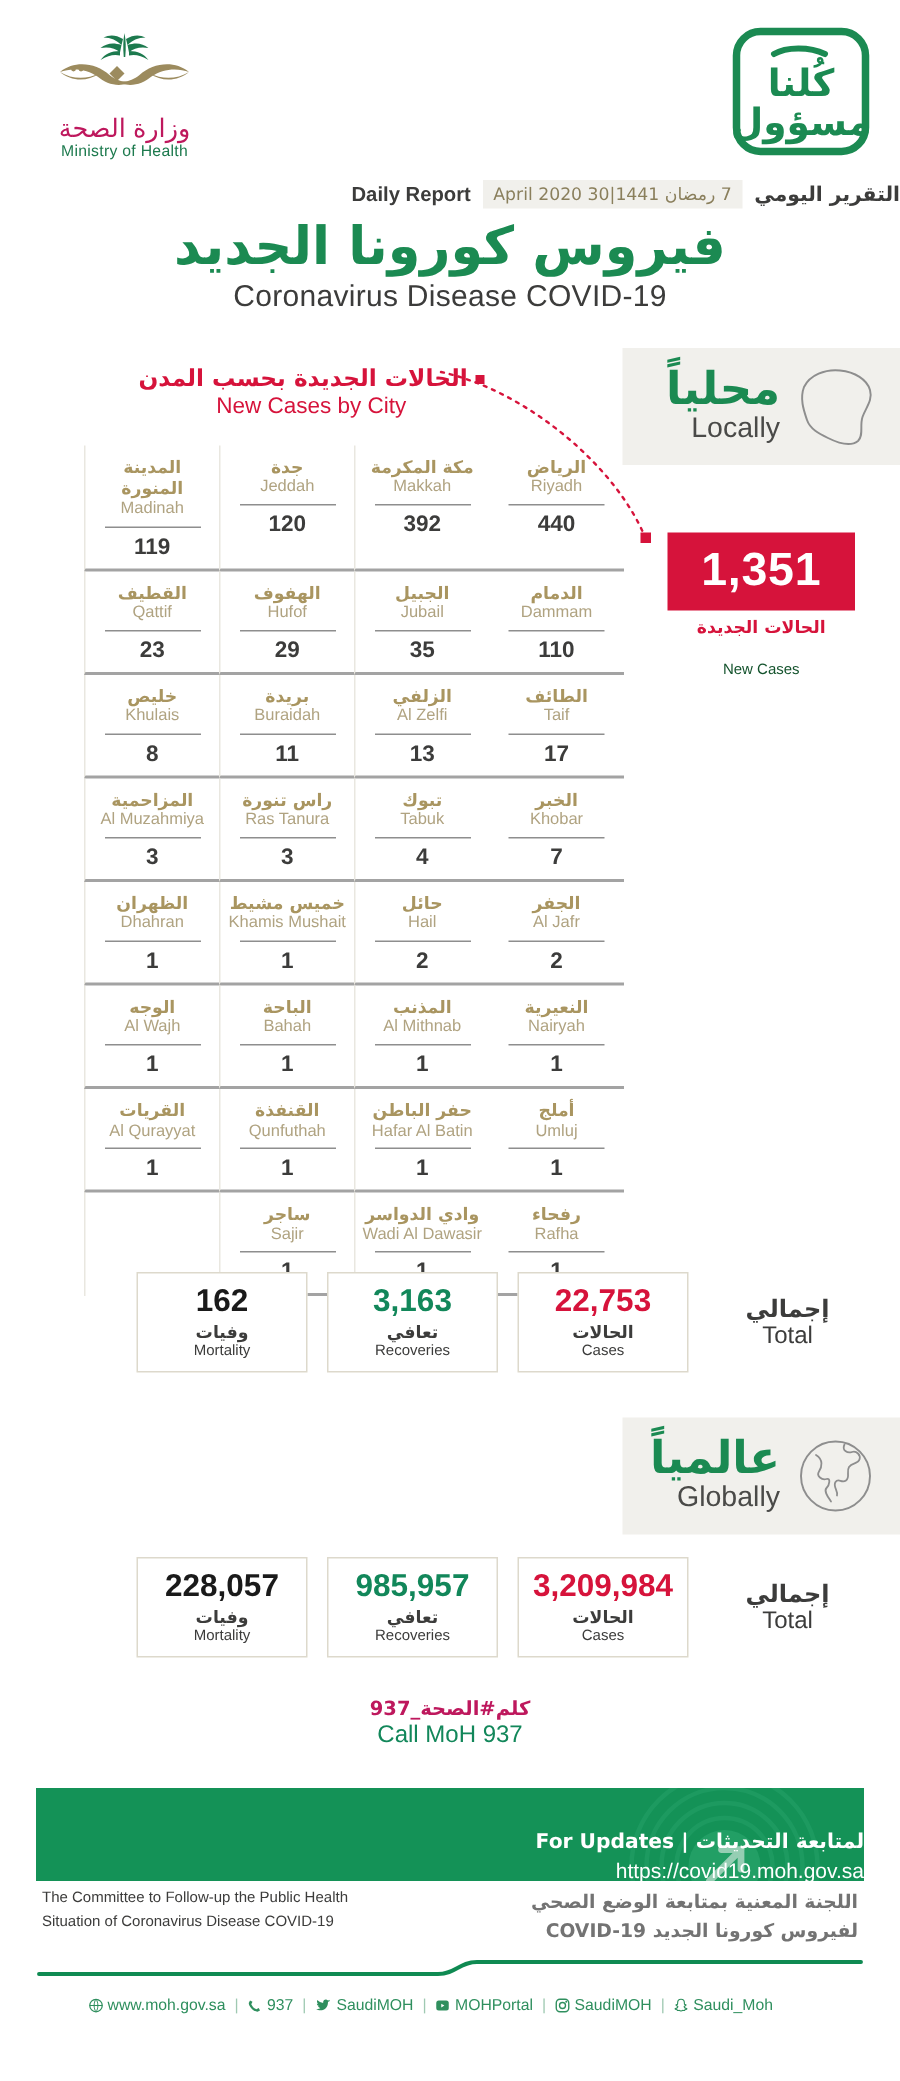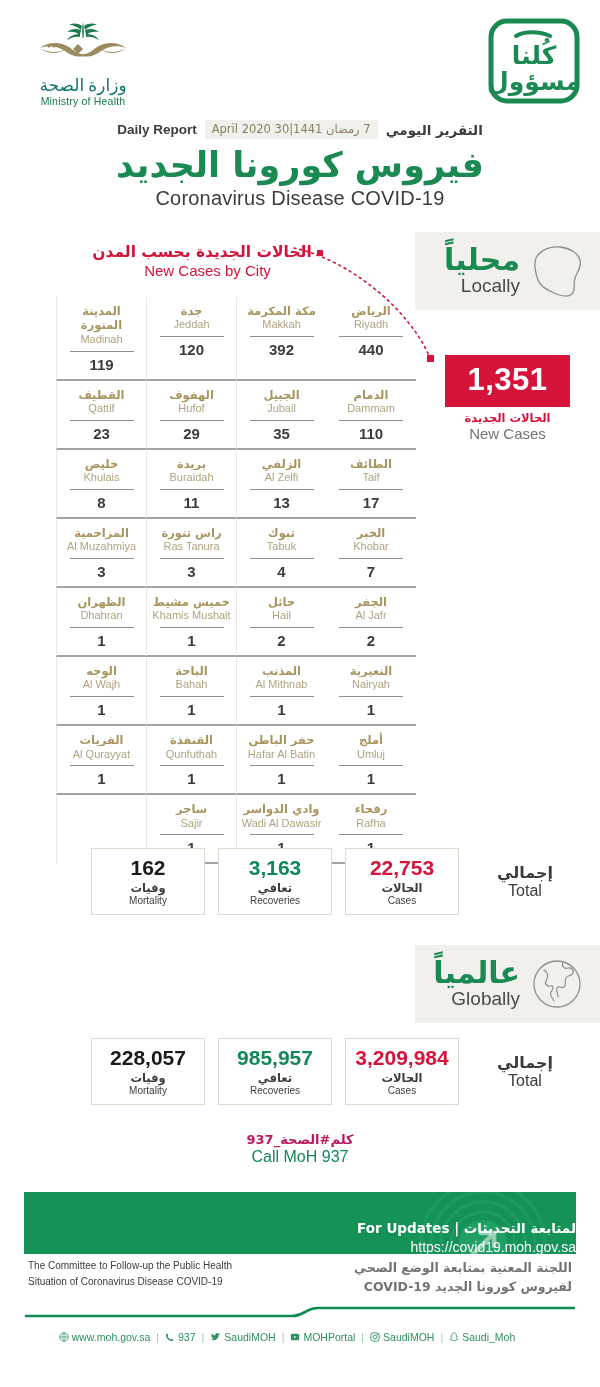--- a/index.html
+++ b/index.html
@@ -29,25 +29,25 @@
   .moh-logo {
     position: absolute;
     left: 18px;
     top: 18px;
     width: 130px;
     text-align: center;
   }
   .moh-mark { width: 130px; height: 56px; display: block; }
   .moh-ar {
     font-size: 17px;
-    color: #0f766e;
+    color: #be185d;
     direction: rtl;
     letter-spacing: .5px;
     margin-top: 1px;
-    font-family: Liberation Serif, serif;
+    font-family: Liberation Sans, sans-serif;
   }
   .moh-en {
     font-size: 10.5px;
     color: #1d7a4e;
     letter-spacing: .2px;
     margin-top: -1px;
   }
 
   .kullona {
     position: absolute;
@@ -58,21 +58,21 @@
   }
 
   
   .title-block {
     text-align: center;
     margin-top: 2px;
   }
   .daily-line {
     display: flex;
     align-items: center;
-    justify-content: center;
+    justify-content: flex-end;
     gap: 8px;
     font-size: 13px;
   }
   .daily-en { color: #3c3c3b; font-weight: bold; font-size: 13.5px; }
   .daily-date {
     background: #f1f0ec;
     color: #8a7f5c;
     font-size: 11.5px;
     padding: 2px 7px 3px 7px;
     direction: rtl;
@@ -182,21 +182,21 @@
     letter-spacing: .5px;
   }
   .newcases-ar {
     color: #d6133b;
     font-size: 11.5px;
     font-weight: bold;
     direction: rtl;
     margin-top: 4px;
     font-family: "DejaVu Sans", sans-serif;
   }
-  .newcases-en { color: #737373; font-size: 15px; margin-top: 0px; }
+  .newcases-en { color: #14532d; font-size: 10px; margin-top: 16px; }
 
   
   .city-grid {
     position: absolute;
     top: 297px;
     left: 56px;
     width: 360px;
     display: grid;
     grid-template-columns: repeat(4, 1fr);
   }

